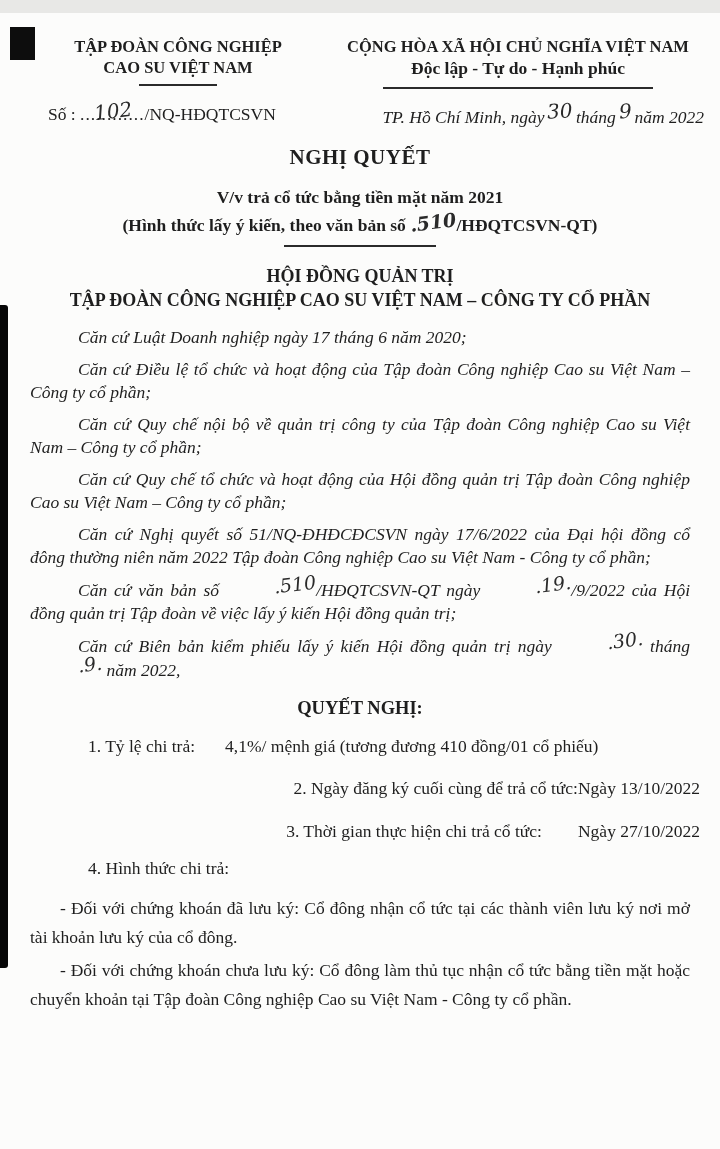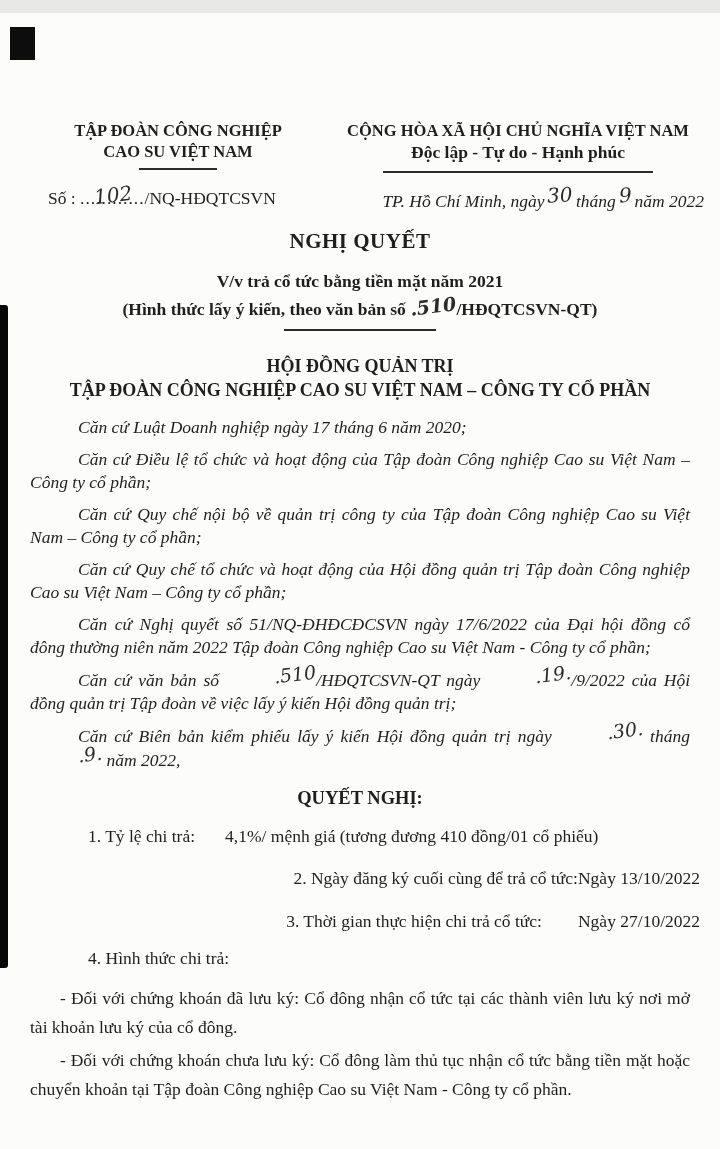--- a/index.html
+++ b/index.html
@@ -18,21 +18,21 @@
 
   .b{font-weight:bold;}
   .i{font-style:italic;}
   .c{text-align:center;}
 
   .rule{height:2px;background:#2b2b2b;}
   .rule-left{width:78px;margin:6px auto 0;}
   .rule-right{width:270px;margin:7px auto 0;}
   .rule-center{width:152px;margin:8px auto 0;}
 
-  .header{display:flex;margin-top:120px;}
+  .header{display:flex;margin-top:36px;}
   .header-left{width:300px;margin-left:28px;}
   .header-left div.line{font-size:16.5px;line-height:21px;}
   .header-right{flex:1;margin-right:12px;}
   .header-right .line1{font-size:16.5px;line-height:21px;}
   .header-right .line2{font-size:17.5px;line-height:23px;}
 
   .subheader{display:flex;margin-top:15px;font-size:17.5px;}
   .doc-number{margin-left:48px;white-space:nowrap;}
   .place-date{margin-left:auto;margin-right:16px;white-space:nowrap;}
 
@@ -49,21 +49,21 @@
   .hw-date{font-size:20px;top:-5px;transform:rotate(-4deg);margin:0 3px;}
   .dotgroup{position:relative;display:inline-block;}
   .dotgroup .dots{letter-spacing:1px;}
   .num-hw{position:absolute;left:14px;top:-5px;font-size:20px;}
 
   .title-block{margin-top:16px;text-align:center;}
   .doc-title{font-size:21px;letter-spacing:0.5px;line-height:26px;}
   .doc-subject{font-size:17.5px;margin-top:16px;line-height:23px;}
   .doc-method{font-size:17.5px;margin-top:4px;line-height:23px;}
 
-  .issuer{margin-top:23px;text-align:center;font-weight:bold;}
+  .issuer{margin-top:17px;text-align:center;font-weight:bold;}
   .issuer .line1{font-size:18px;line-height:24px;}
   .issuer .line2{font-size:18px;line-height:25px;}
 
   .preamble-wrap{margin:13px 30px 0;}
   .preamble{
     font-style:italic;font-size:17.5px;line-height:23px;
     text-align:justify;text-indent:48px;margin:0 0 9px 0;
   }
 
   .res-heading{text-align:center;font-weight:bold;font-size:18.5px;margin-top:14px;line-height:24px;}

